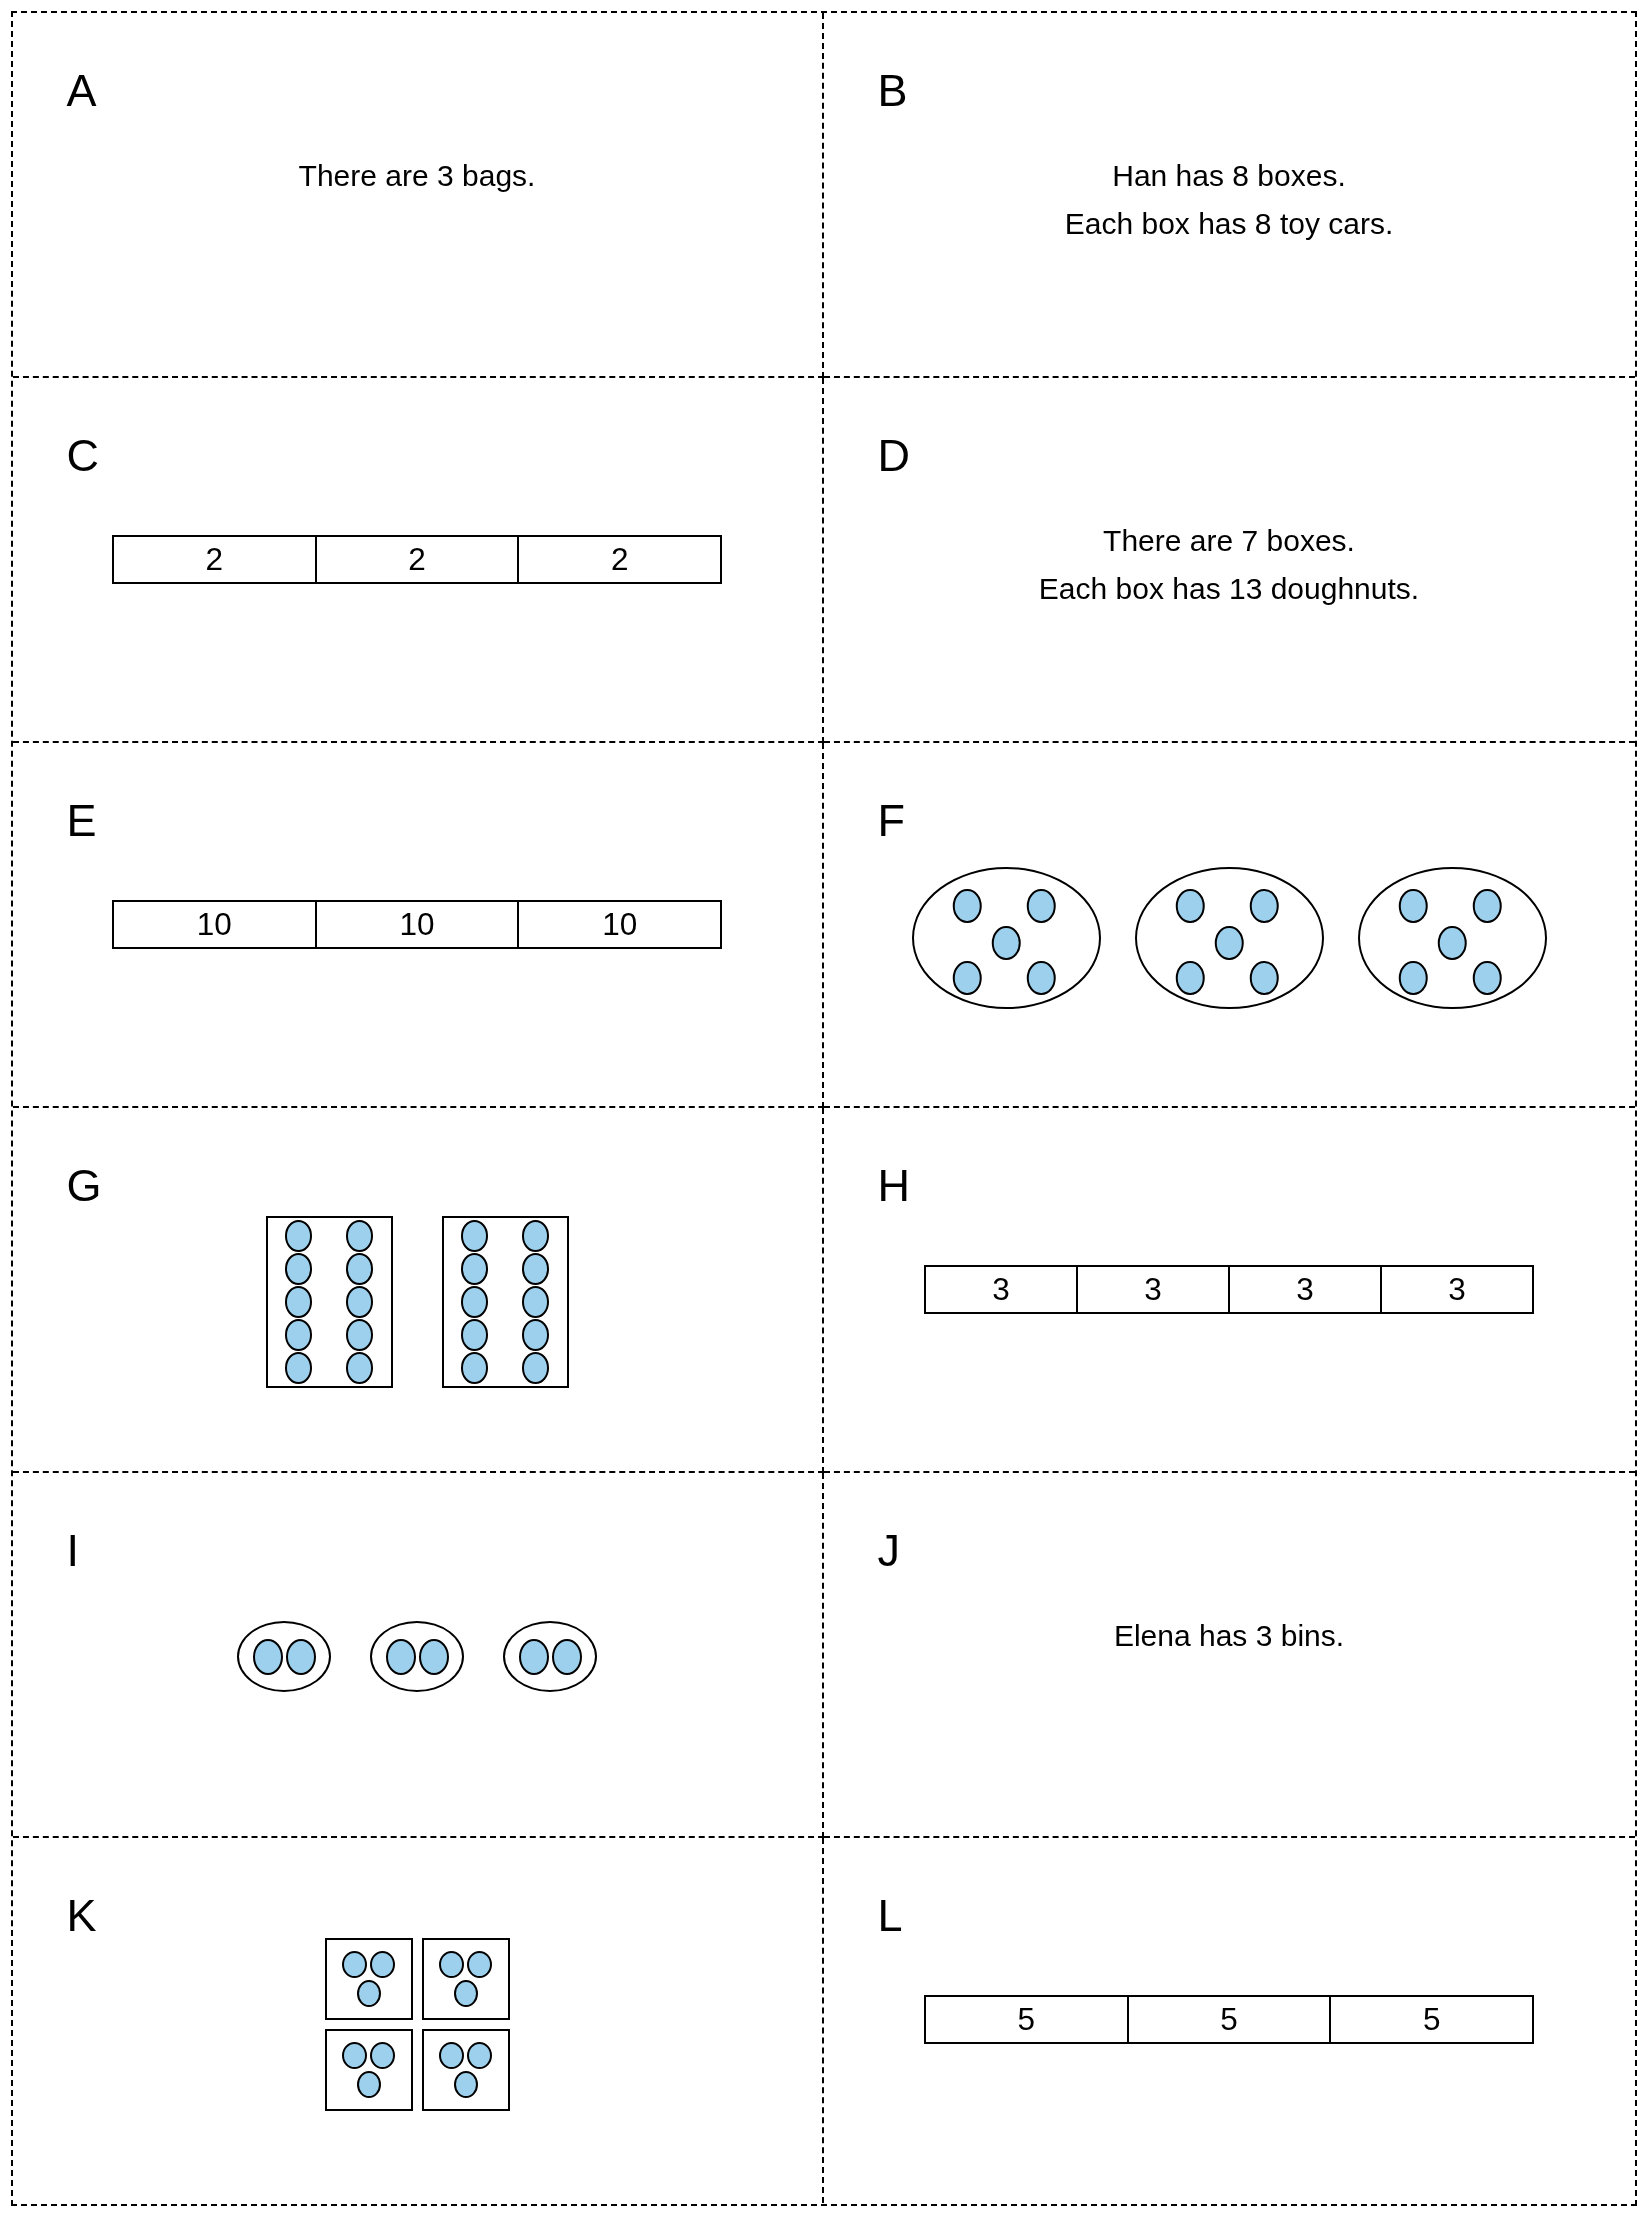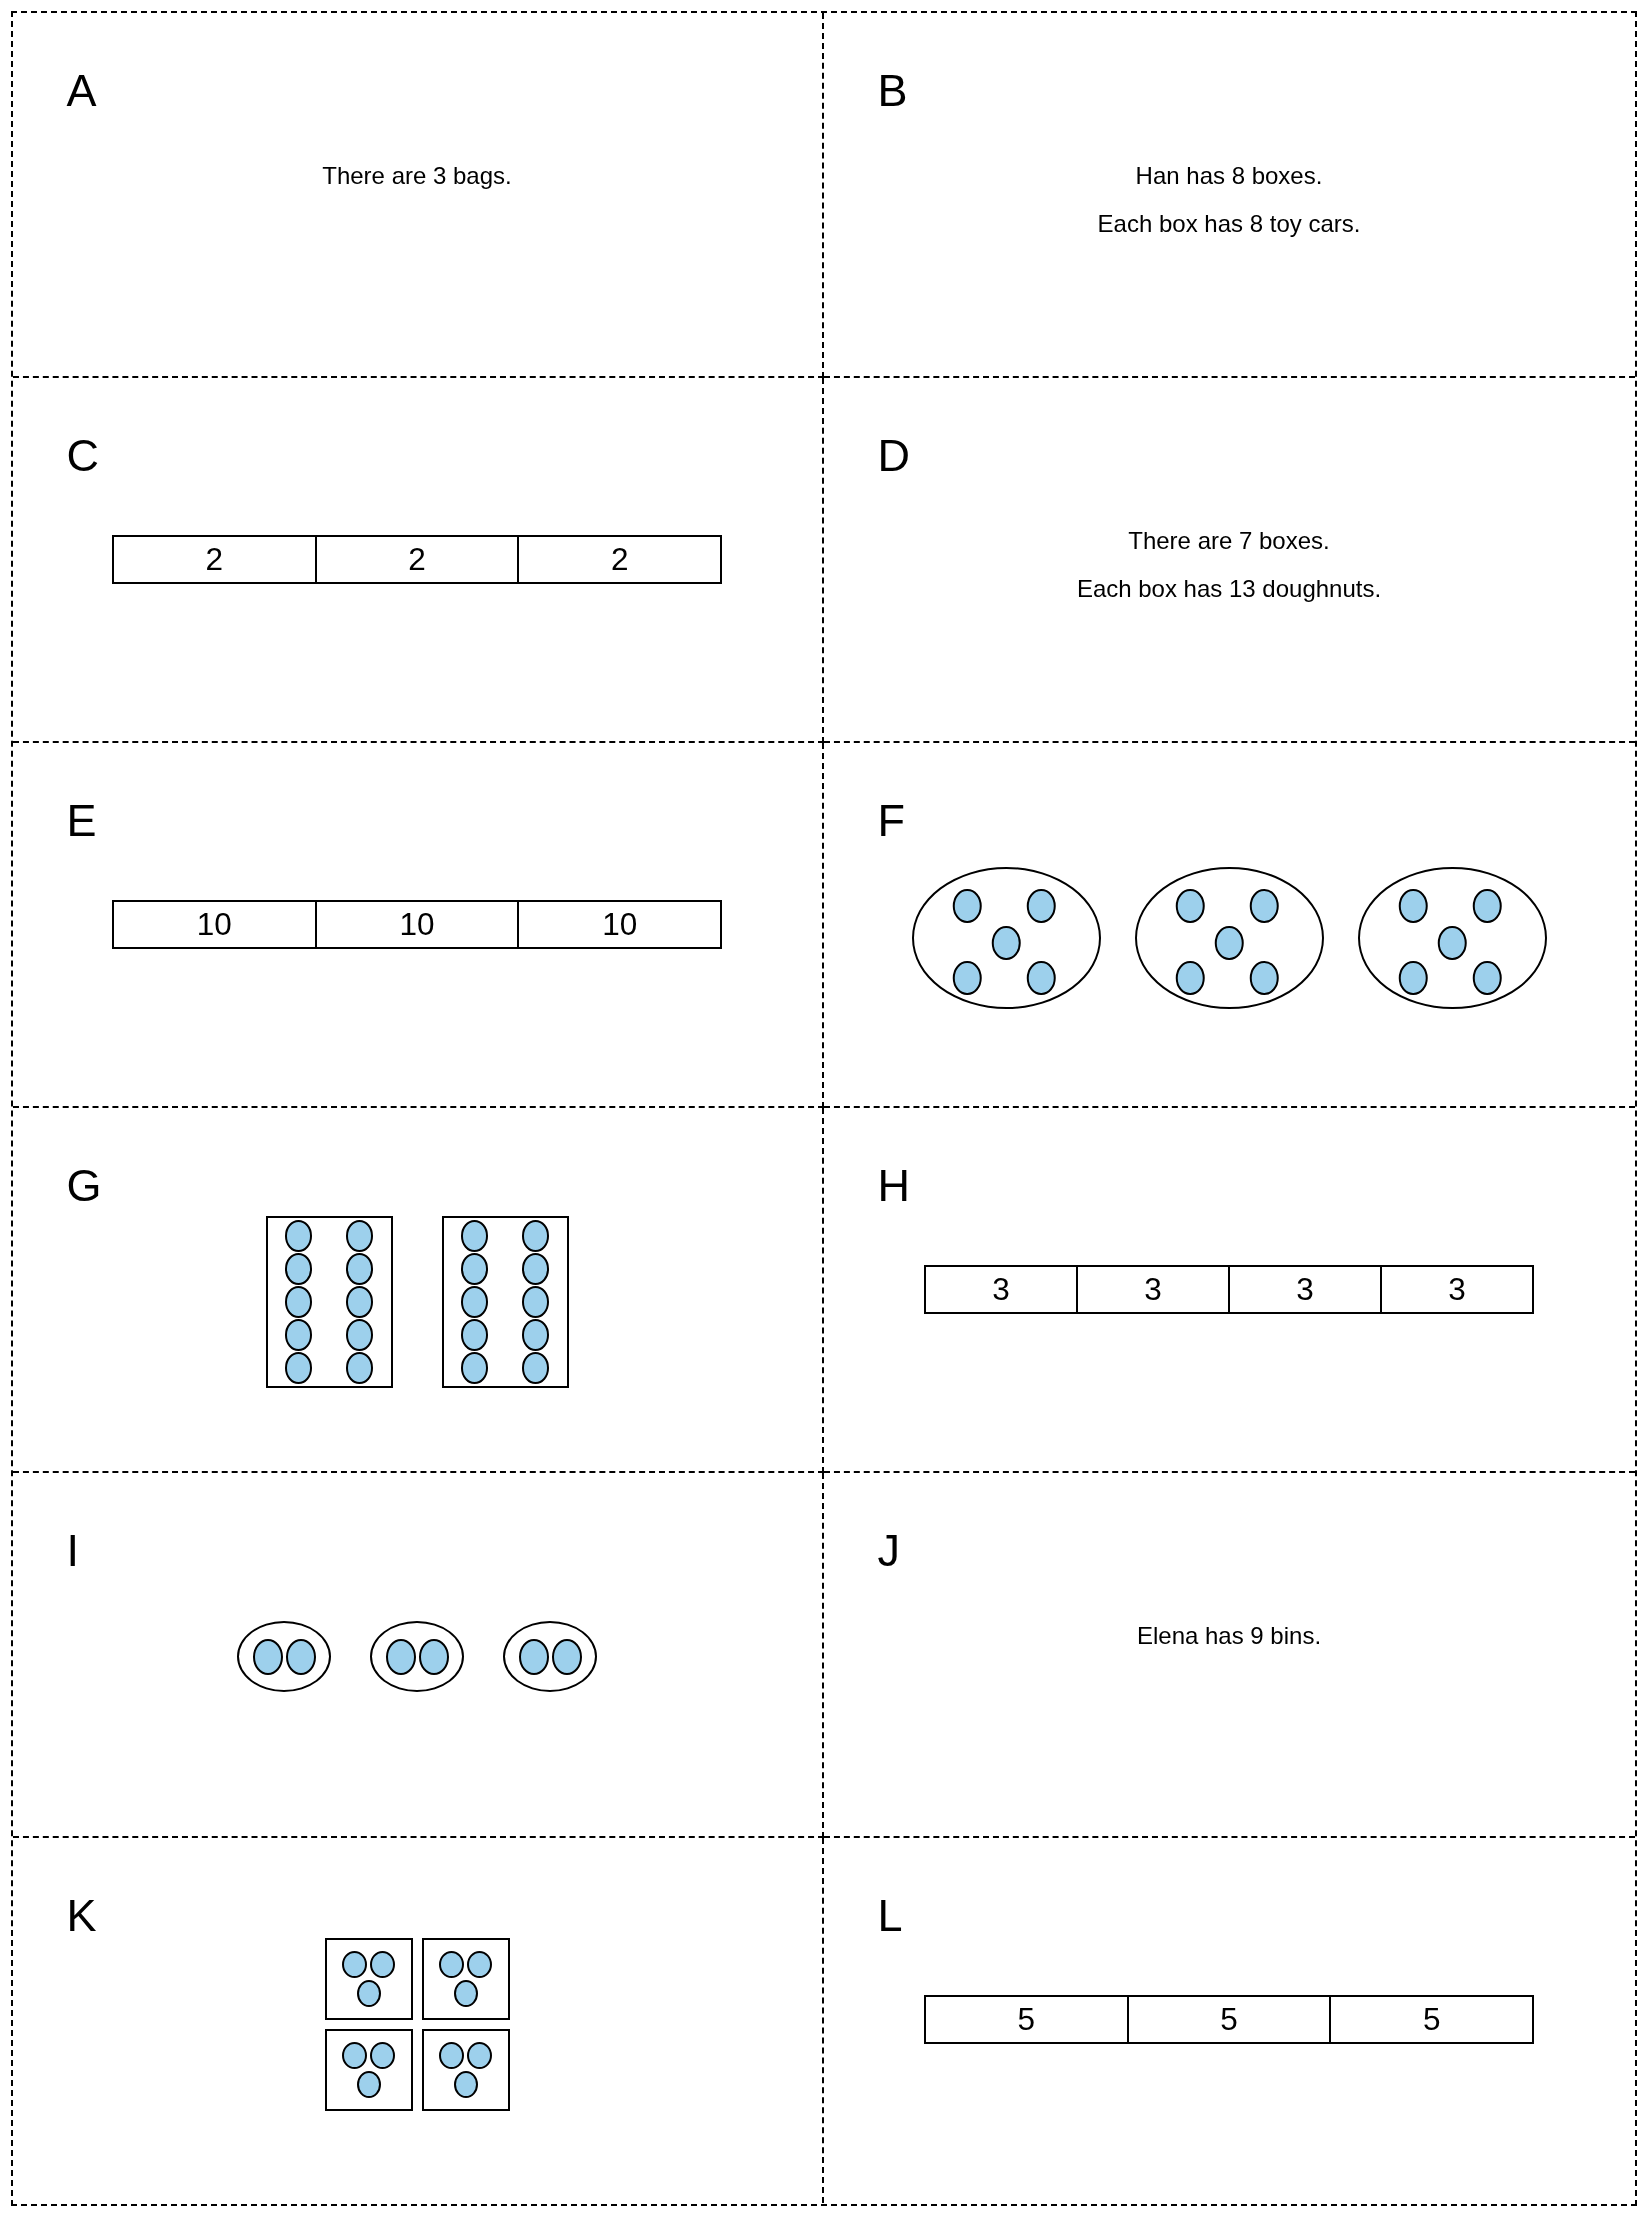--- a/index.html
+++ b/index.html
@@ -54,21 +54,21 @@
     justify-content: center;
   }
 
   
   .content.text-block {
     top: 139px;
     flex-direction: column;
     align-items: center;
   }
   .text-line {
-    font-size: 24px;
+    font-size: 30px;
     line-height: 48px;
     text-align: center;
     white-space: nowrap;
   }
 
   
   .content.tape-wrap { top: 157px; }
   .tape {
     display: flex;
     width: 606px;
@@ -306,21 +306,21 @@
           </div>
           <div class="group oval-small">
             <span class="dot"></span>
             <span class="dot"></span>
           </div>
         </div>
     </div>
     <div class="card bb">
       <div class="letter">J</div>
       <div class="content text-block">
-        <div class="text-line">Elena has 9 bins.</div>
+        <div class="text-line">Elena has 3 bins.</div>
       </div>
     </div>
 
     <div class="card col-l">
       <div class="letter">K</div>
       <div class="content groups-square">
         <div class="square-grid">
             <div class="group square">
               <span class="dot"></span>
               <span class="dot"></span>

